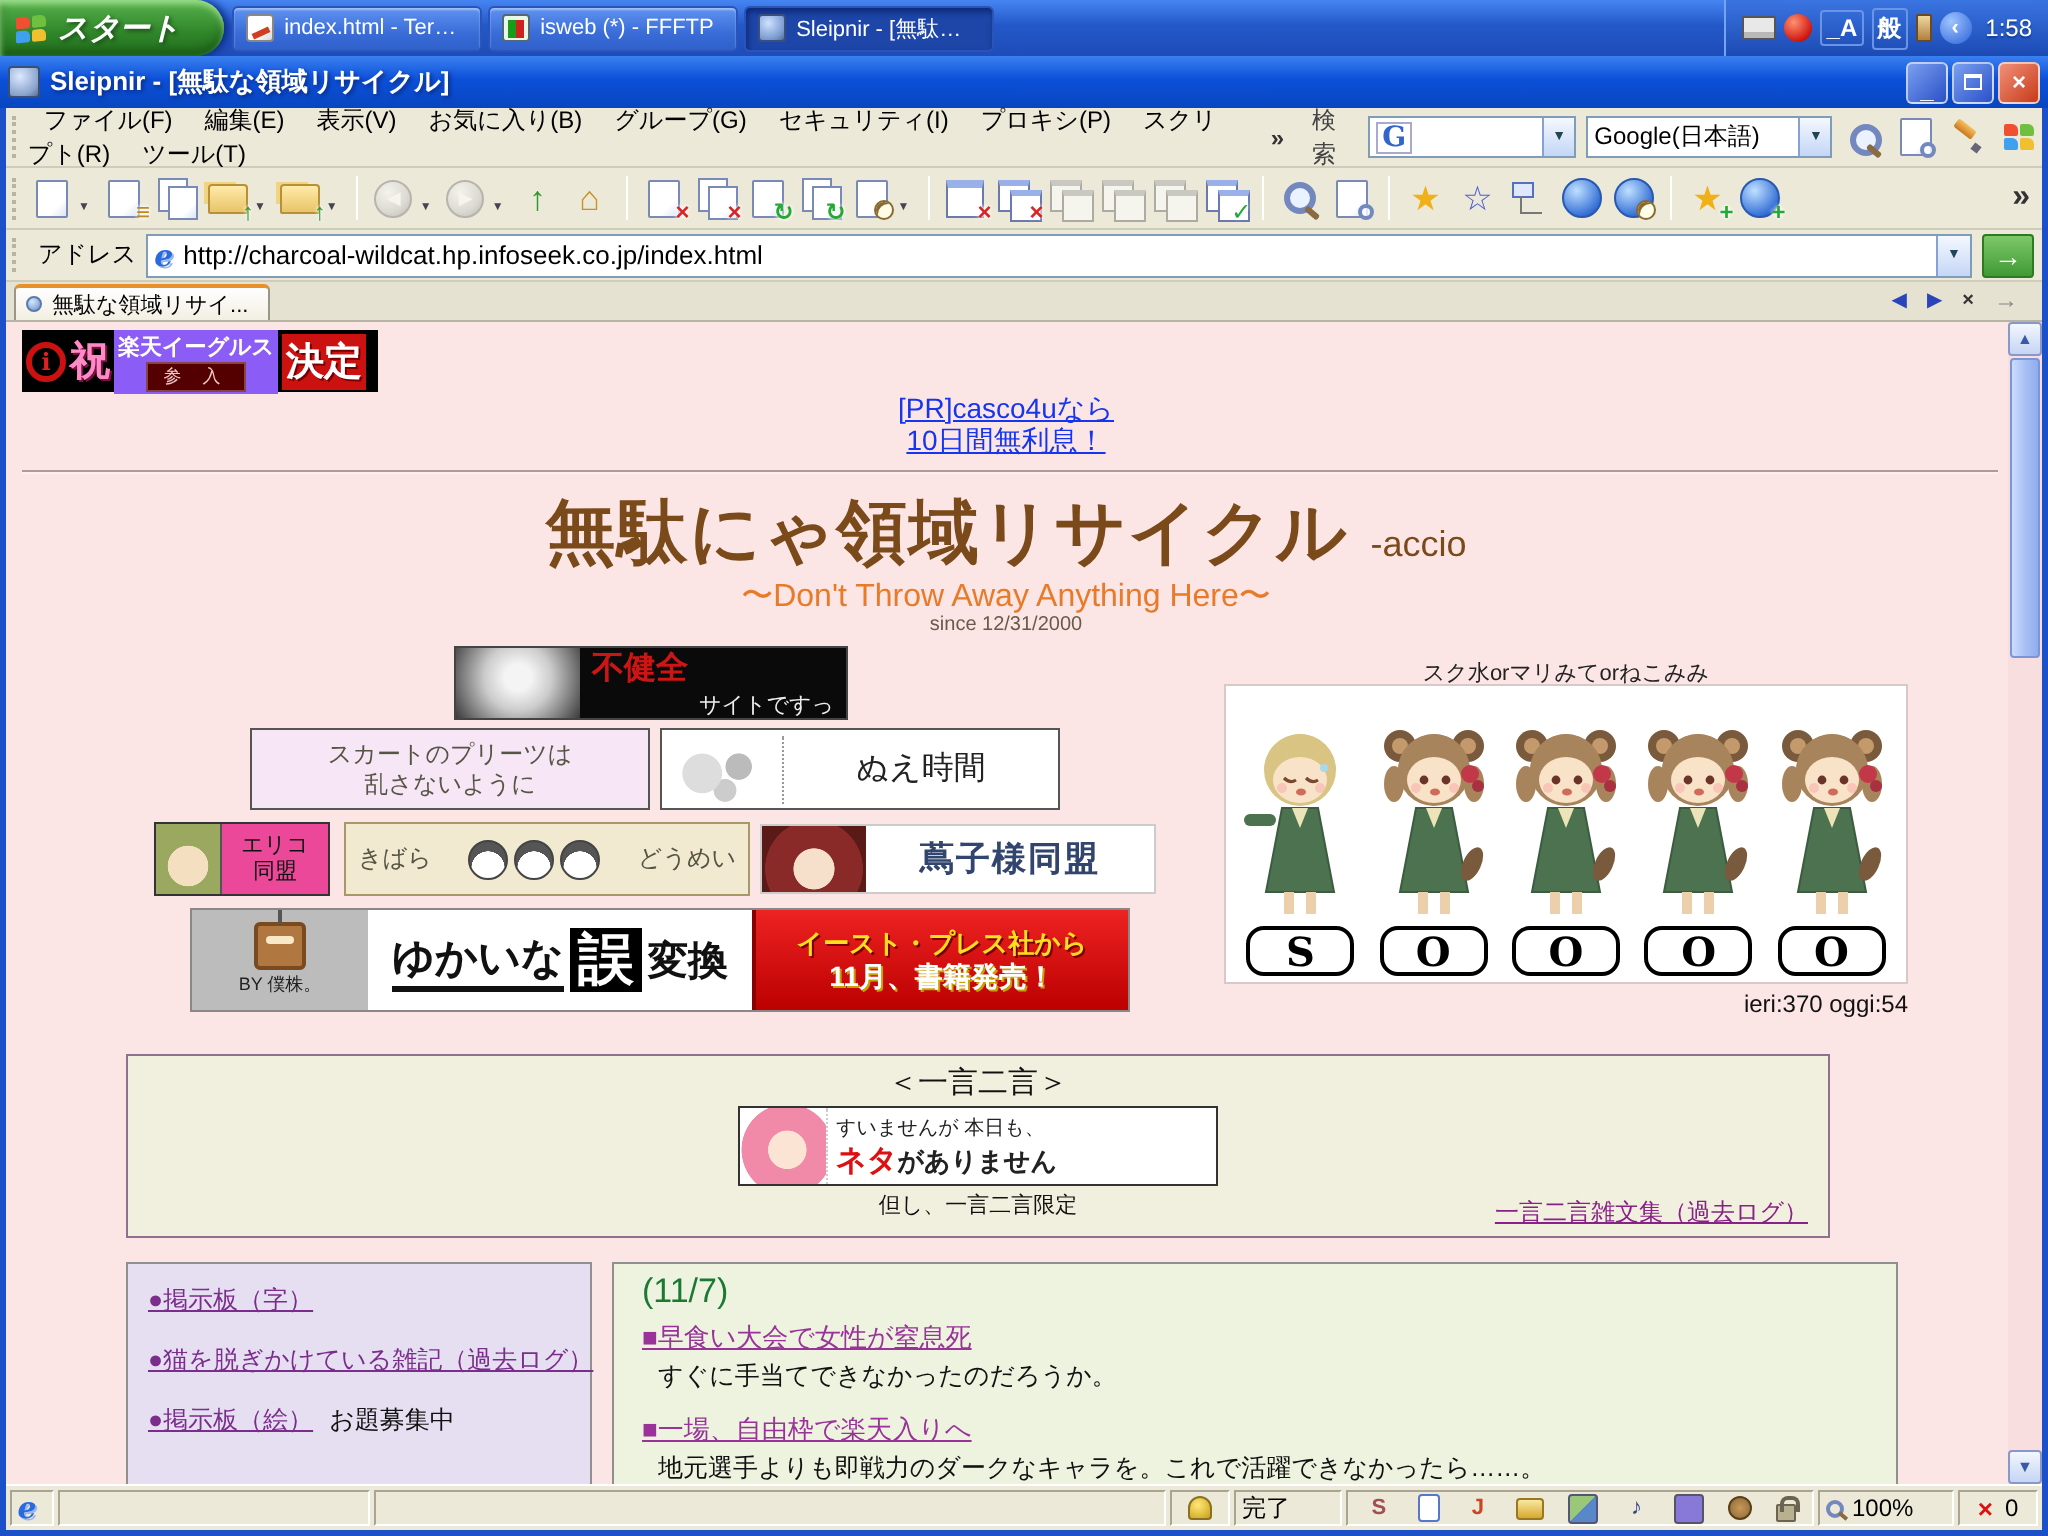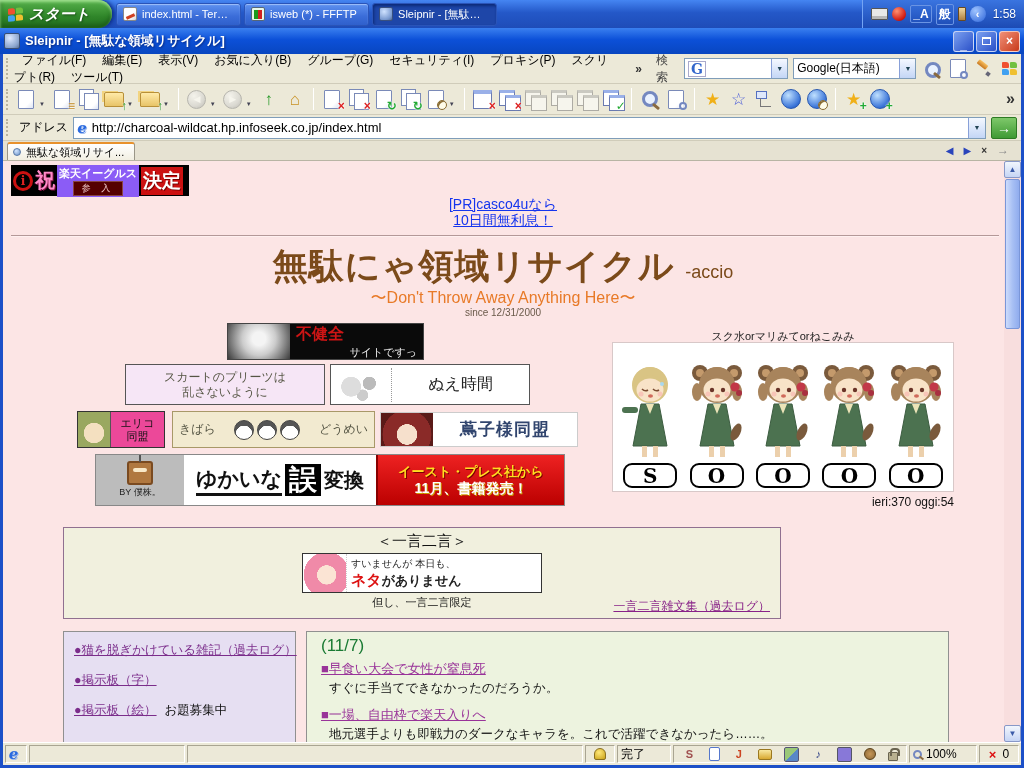--- a/index.html
+++ b/index.html
@@ -180,21 +180,21 @@
   .gh-promo1 { color:#ffdf20; font-weight:bold; font-size:13px; text-shadow:1px 1px 0 #7a0000; white-space:nowrap; }
   .gh-promo2 { color:#fff; font-weight:bold; font-size:14px; text-shadow:1px 1px 0 #caa000; white-space:nowrap; }
 
   .counter-caption { position:absolute; left:609px; top:168px; width:342px; text-align:center; font-size:11px; color:#222; }
   .counter-box { position:absolute; left:609px; top:181px; width:342px; height:150px; background:#fff; border:1px solid #d8c8c8; display:flex; justify-content:space-around; padding:2px 4px; }
   .figcell { display:flex; flex-direction:column; align-items:center; justify-content:flex-end; }
   .clb { width:54px; height:25px; border:2px solid #000; border-radius:9px; display:flex; align-items:center; justify-content:center;
     font-family:"DejaVu Serif",serif; font-weight:bold; font-size:20px; margin-bottom:1px; background:#fff; }
   .counter-stats { position:absolute; left:609px; top:334px; width:342px; text-align:right; font-size:12px; color:#111; }
 
-  .hitokoto { position:absolute; left:60px; top:366px; width:718px; height:92px; background:#f1f0de; border:1px solid #907090; }
+  .hitokoto { position:absolute; left:60px; top:366px; width:852px; height:92px; background:#f1f0de; border:1px solid #907090; }
   .hk-head { text-align:center; font-size:15px; color:#111; margin-top:4px; }
   .hk-banner { width:240px; height:40px; margin:2px auto 0; background:#fff; border:1px solid #333; display:flex; cursor:pointer; }
   .hk-girl { width:44px; height:100%; background:radial-gradient(circle at 55% 55%,#fbe4d4 0 30%,#f08aa8 31% 72%,#fff 73%); border-right:1px dotted #ccc; }
   .hk-lines { flex:1; display:flex; flex-direction:column; justify-content:center; padding-left:4px; }
   .hk-l1 { font-size:10px; color:#222; }
   .hk-l2 { font-size:13px; color:#222; font-weight:bold; }
   .hk-l2 .neta { color:#dd1111; font-size:15px; }
   .hk-note { text-align:center; font-size:11px; color:#111; margin-top:2px; }
   .hk-log { position:absolute; right:10px; bottom:3px; font-size:12px; color:#882288; text-decoration:underline; cursor:pointer; }
 
@@ -653,22 +653,22 @@
           <span class="hk-lines">
             <span class="hk-l1">すいませんが 本日も、</span>
             <span class="hk-l2"><span class="neta">ネタ</span><span>がありません</span></span>
           </span>
         </div>
         <div class="hk-note" data-name="hitokoto-note">但し、一言二言限定</div>
         <a class="hk-log" data-name="hitokoto-log-link">一言二言雑文集（過去ログ）</a>
       </div>
 
       <div class="sidebox" data-name="sidebar-links-box">
+          <div class="sb-row" data-name="sidebar-link-row"><a data-name="sidebar-link" style="color: rgb(123, 45, 139);">●掲示板（字）</a></div>
           <div class="sb-row" data-name="sidebar-link-row"><a data-name="sidebar-link" style="color: rgb(123, 45, 139);">●猫を脱ぎかけている雑記（過去ログ）</a></div>
-          <div class="sb-row" data-name="sidebar-link-row"><a data-name="sidebar-link" style="color: rgb(123, 45, 139);">●掲示板（字）</a></div>
           <div class="sb-row" data-name="sidebar-link-row"><a data-name="sidebar-link" style="color: rgb(123, 45, 139);">●掲示板（絵）</a><span class="sb-note" data-name="sidebar-note">お題募集中</span></div>
         </div>
 
       <div class="newsbox" data-name="news-box">
         <div class="news-date" data-name="news-date">(11/7)</div>
         <div>
             <div class="news-item" data-name="news-item"><a class="news-hl" data-name="news-headline-link">■早食い大会で女性が窒息死</a><div class="news-cm" data-name="news-comment">すぐに手当てできなかったのだろうか。</div></div>
             <div class="news-item" data-name="news-item"><a class="news-hl" data-name="news-headline-link">■一場、自由枠で楽天入りへ</a><div class="news-cm" data-name="news-comment">地元選手よりも即戦力のダークなキャラを。これで活躍できなかったら……。</div></div>
           </div>
       </div>

